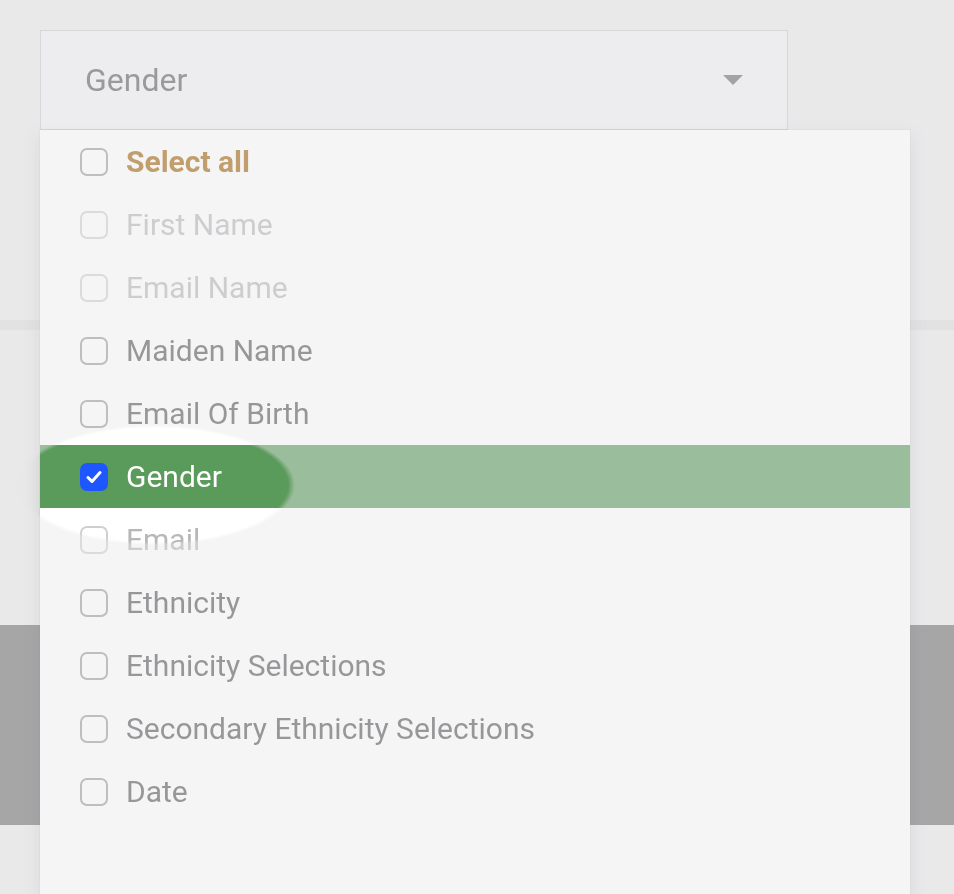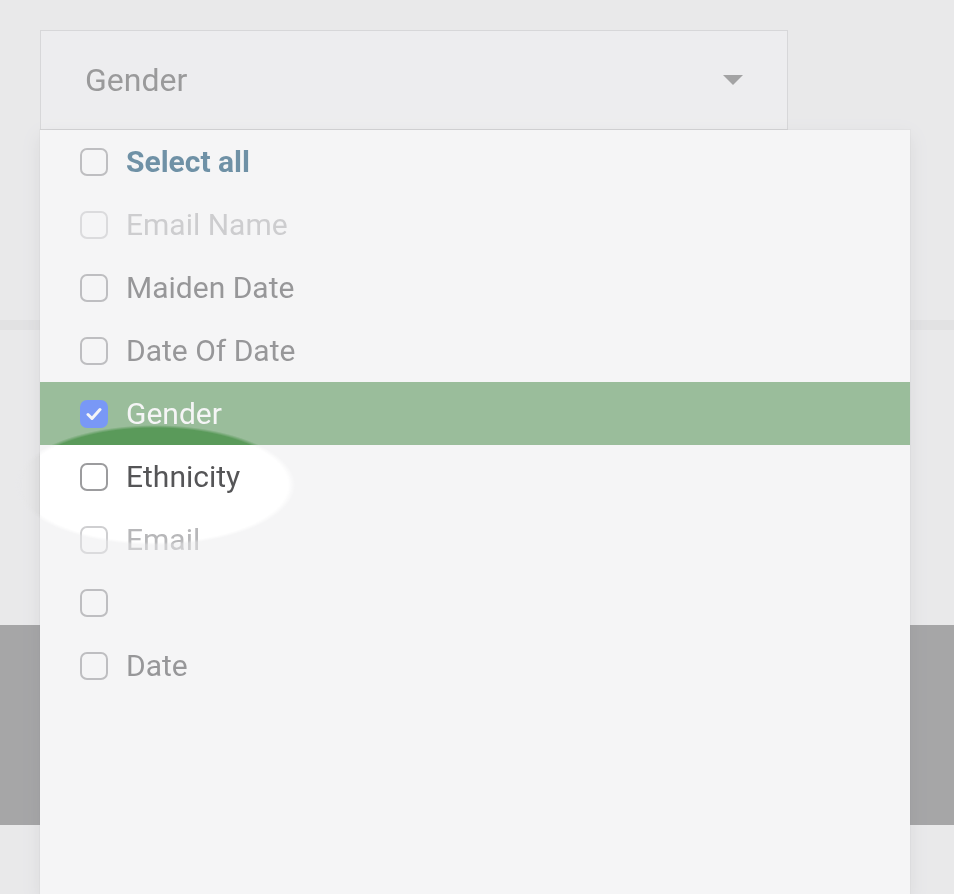--- a/index.html
+++ b/index.html
@@ -82,21 +82,21 @@
       align-items: center;
       height: 63px;
       padding-left: 40px;
       gap: 18px;
       color: #555557;
       font-size: 30px;
       position: relative;
       cursor: pointer;
     }
     .option .lbl { white-space: nowrap; }
-    .option.bold .lbl { font-weight: 700; color: #0c4a6e; }
+    .option.bold .lbl { font-weight: 700; color: #a16207; }
     .option.disabled { color: #b7b7b9; cursor: default; }
     .option.disabled .checkbox { border-color: #cfcfd1; }
     .option.highlight {
       background: #5a9a5a;
       color: #ffffff;
     }
     .checkbox {
       width: 28px;
       height: 28px;
       border-radius: 7px;
@@ -133,50 +133,59 @@
 </div>
 
 <div class="dropdown">
 
 <div class="option bold">
       <span class="checkbox"></span>
       <span class="lbl">Select all</span>
     </div>
     <div class="option disabled">
       <span class="checkbox"></span>
+      <span class="lbl">First Name</span>
+    </div>
+    <div class="option disabled">
+      <span class="checkbox"></span>
       <span class="lbl">Email Name</span>
     </div>
     <div class="option">
       <span class="checkbox"></span>
-      <span class="lbl">Maiden Date</span>
+      <span class="lbl">Maiden Name</span>
     </div>
     <div class="option">
       <span class="checkbox"></span>
-      <span class="lbl">Date Of Date</span>
+      <span class="lbl">Email Of Birth</span>
     </div>
     <div class="option highlight">
       <span class="checkbox">
         <span class="checkmark">
           <svg viewBox="0 0 16 16" width="16" height="16">
             <path d="M2 8.5 L6 12.5 L14 3.5" fill="none" stroke="#ffffff" stroke-width="3" stroke-linecap="round" stroke-linejoin="round"></path>
           </svg>
         </span>
       </span>
       <span class="lbl">Gender</span>
     </div>
-    <div class="option">
-      <span class="checkbox"></span>
-      <span class="lbl">Ethnicity</span>
-    </div>
     <div class="option disabled">
       <span class="checkbox"></span>
       <span class="lbl">Email</span>
     </div>
     <div class="option">
       <span class="checkbox"></span>
+      <span class="lbl">Ethnicity</span>
+    </div>
+    <div class="option">
+      <span class="checkbox"></span>
+      <span class="lbl">Ethnicity Selections</span>
+    </div>
+    <div class="option">
+      <span class="checkbox"></span>
+      <span class="lbl">Secondary Ethnicity Selections</span>
     </div>
     <div class="option">
       <span class="checkbox"></span>
       <span class="lbl">Date</span>
     </div>
   </div>
 
 <div class="dim"></div>
 
 </body></html>

